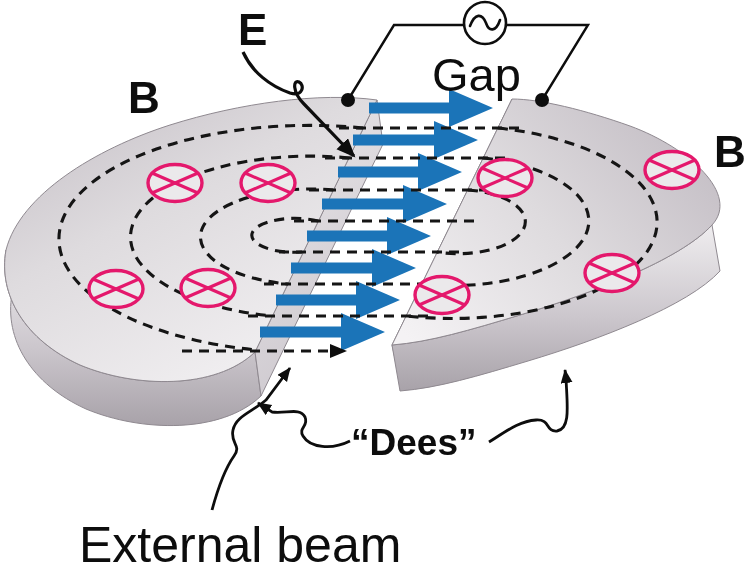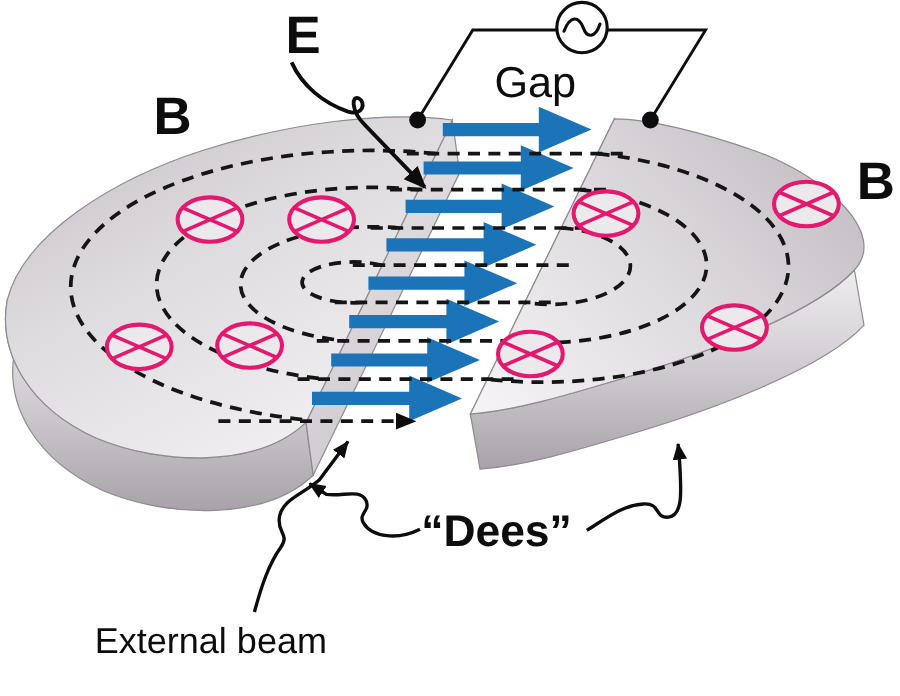--- a/index.html
+++ b/index.html
@@ -2,23 +2,23 @@
 <html><head>
 <meta charset="utf-8">
 <style>
   html,body{margin:0;padding:0;background:#ffffff;}
   #stage{position:relative;width:750px;height:580px;background:#ffffff;overflow:hidden;
          font-family:"Liberation Sans", sans-serif;}
   #diagram-svg{position:absolute;left:0;top:0;}
   .lbl{position:absolute;color:#0d0d0d;line-height:1;white-space:nowrap;}
   .lbl-b{font-size:44px;font-weight:bold;}
   .lbl-e{font-size:44px;font-weight:bold;}
-  .lbl-gap{font-size:36px;font-weight:400;}
+  .lbl-gap{font-size:47px;font-weight:400;margin-left:20px;}
   .lbl-dees{font-size:37px;font-weight:400;}
-  .lbl-beam{font-size:30px;font-weight:400;}
+  .lbl-beam{font-size:50px;font-weight:400;}
 </style>
 </head>
 <body>
 
 <div id="stage">
 
   <svg id="diagram-svg" width="750" height="580" viewBox="0 0 750 580">
     <defs>
       <linearGradient id="gTopL" x1="0" y1="0" x2="0.7" y2="1">
         <stop offset="0" stop-color="#c3bdc4"></stop>

